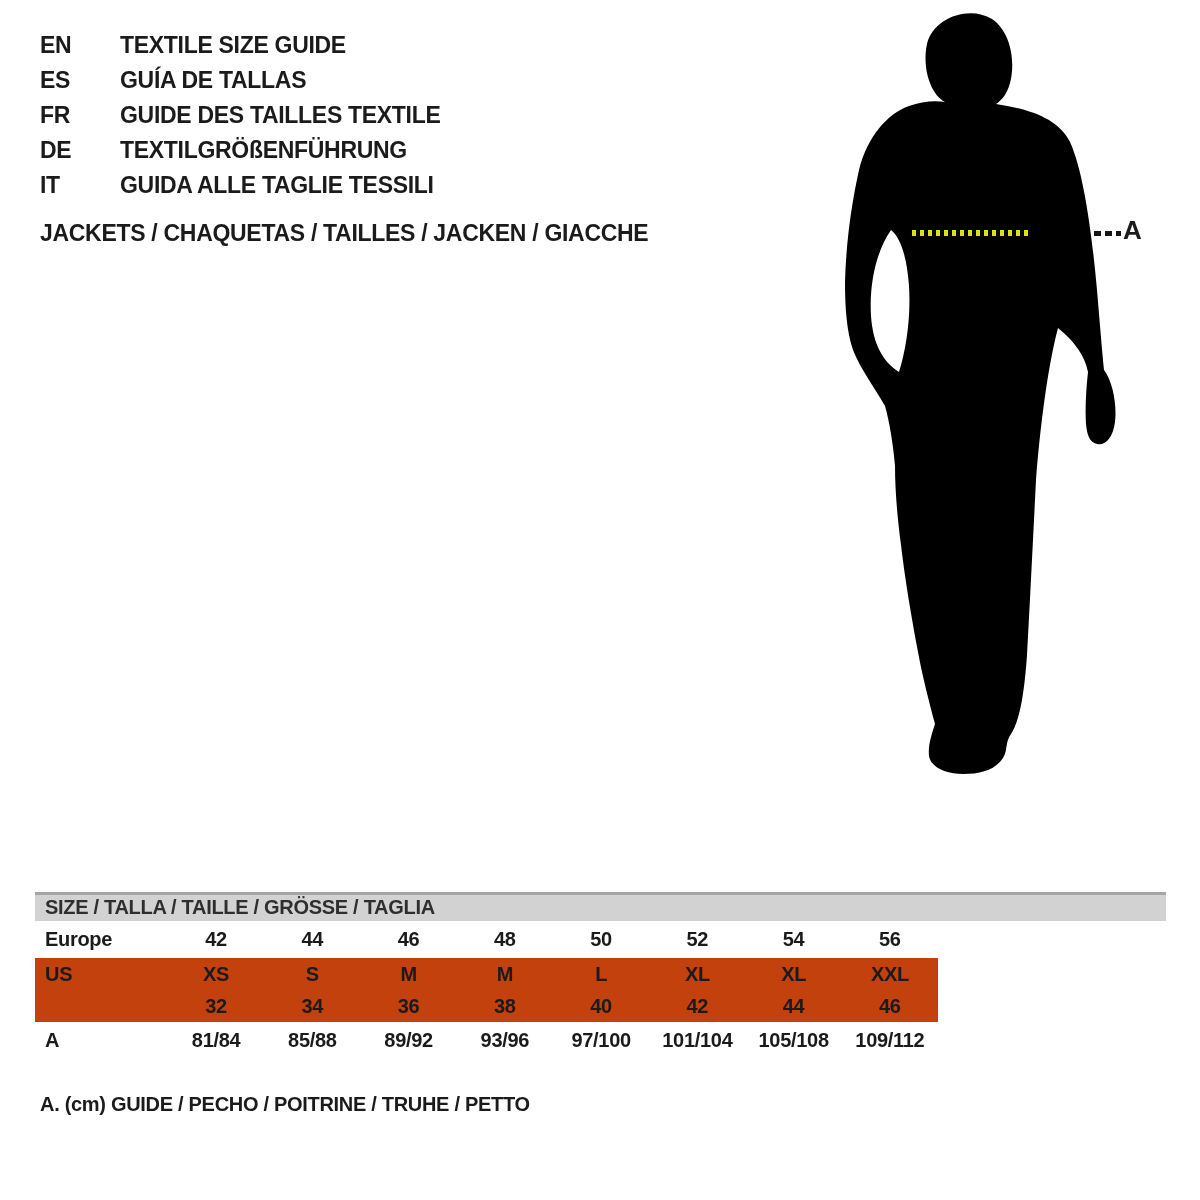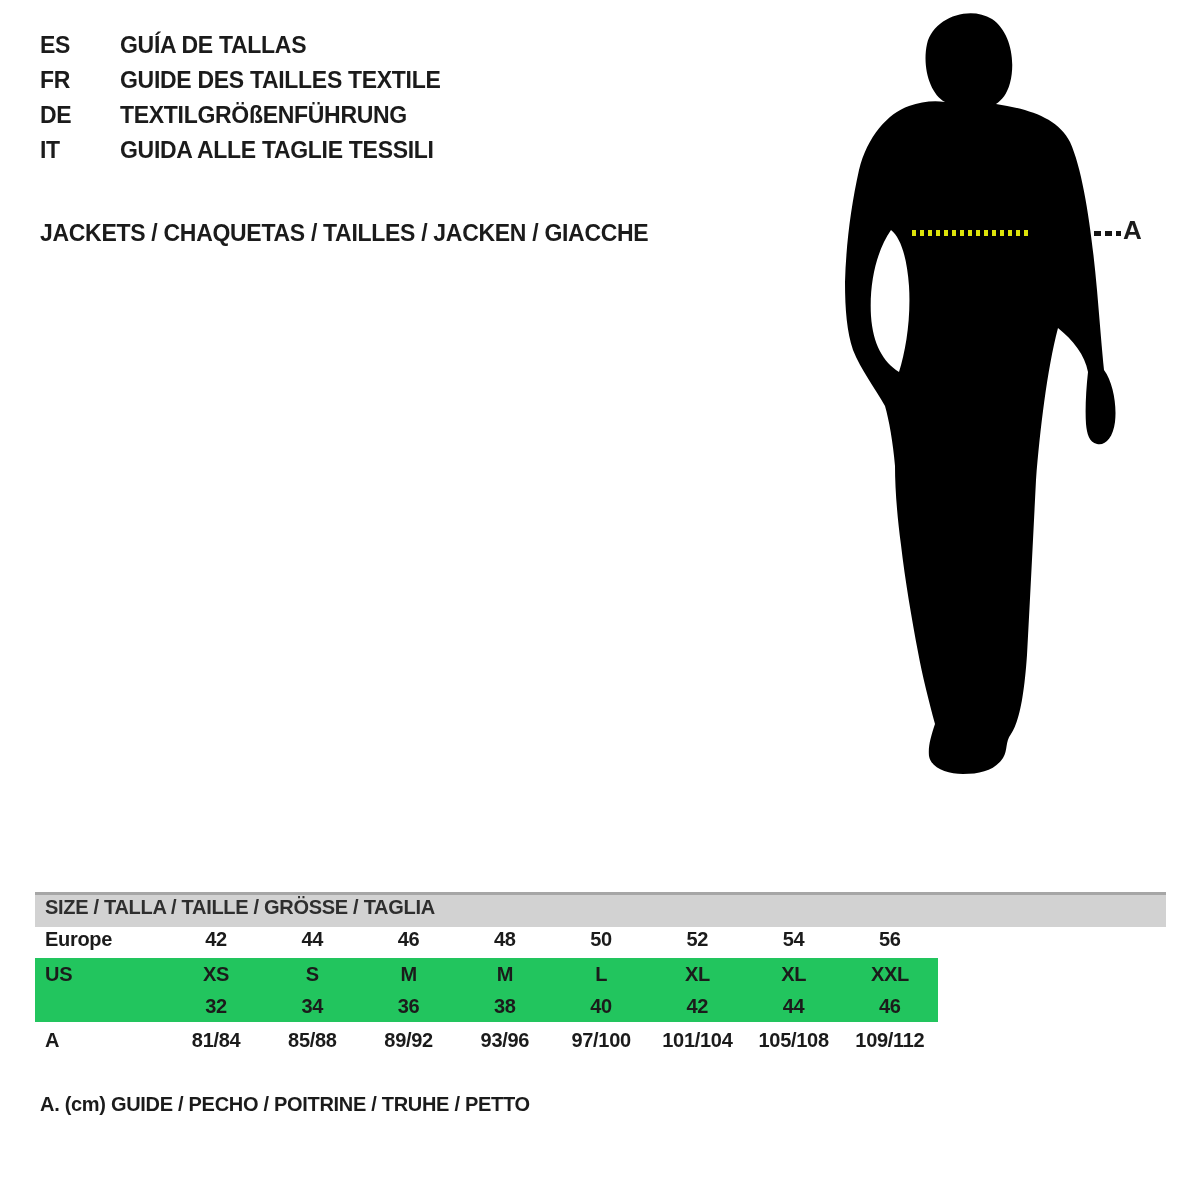--- a/index.html
+++ b/index.html
@@ -33,41 +33,45 @@
     position: absolute; left: 1094px; top: 231px; width: 27px; height: 5px;
     background: repeating-linear-gradient(90deg, #141414 0 7px, transparent 7px 11px);
   }
   .marker-label { position: absolute; left: 1123px; top: 215px; font-size: 26px; }
 
   
   .man-heading { position: absolute; left: 40px; top: 840px; margin: 0; font-size: 21px; font-weight: bold; }
 
   
   .table-header {
-    position: absolute; left: 35px; top: 892px; width: 1131px; height: 35px;
+    position: absolute; left: 35px; top: 892px; width: 1131px; height: 29px;
     box-sizing: border-box; background: #d2d2d2; border-top: 3px solid #a6a6a6;
     font-size: 20px; line-height: 25px; padding-left: 10px; color: #2e2e2e;
   }
   .size-table { position: absolute; left: 35px; top: 921px; width: 903px; font-size: 20px; }
   .trow { display: grid; grid-template-columns: 133px repeat(8, 1fr); height: 32px; align-items: center; }
   .trow:first-child { height: 37px; }
   .trow:last-child { height: 37px; }
-  .trow.shaded { background: #22c55e; }
+  .trow.shaded { background: #c2410c; }
   .tcell { text-align: center; }
   .tcell.label { text-align: left; padding-left: 10px; }
 
   
   .footnote { position: absolute; left: 40px; top: 1093px; font-size: 20px; }
 </style>
 </head>
 <body>
 
 <div class="page">
 
   <section class="lang-block">
+    <div class="lang-row">
+      <span>EN</span>
+      <span>TEXTILE SIZE GUIDE</span>
+    </div>
     <div class="lang-row">
       <span>ES</span>
       <span>GUÍA DE TALLAS</span>
     </div>
     <div class="lang-row">
       <span>FR</span>
       <span>GUIDE DES TAILLES TEXTILE</span>
     </div>
     <div class="lang-row">
       <span>DE</span>

